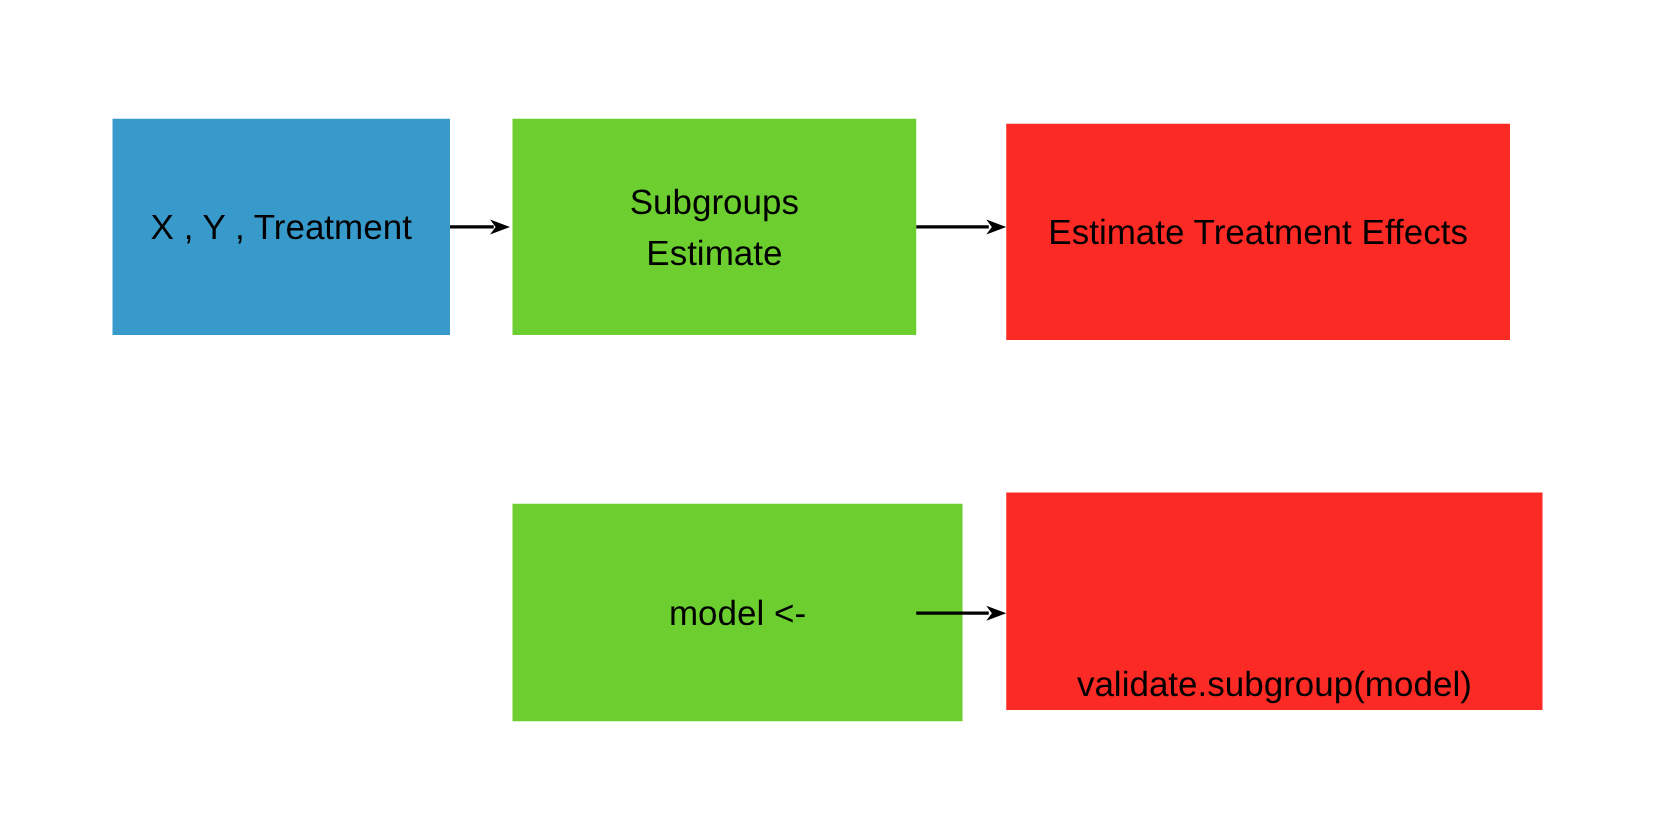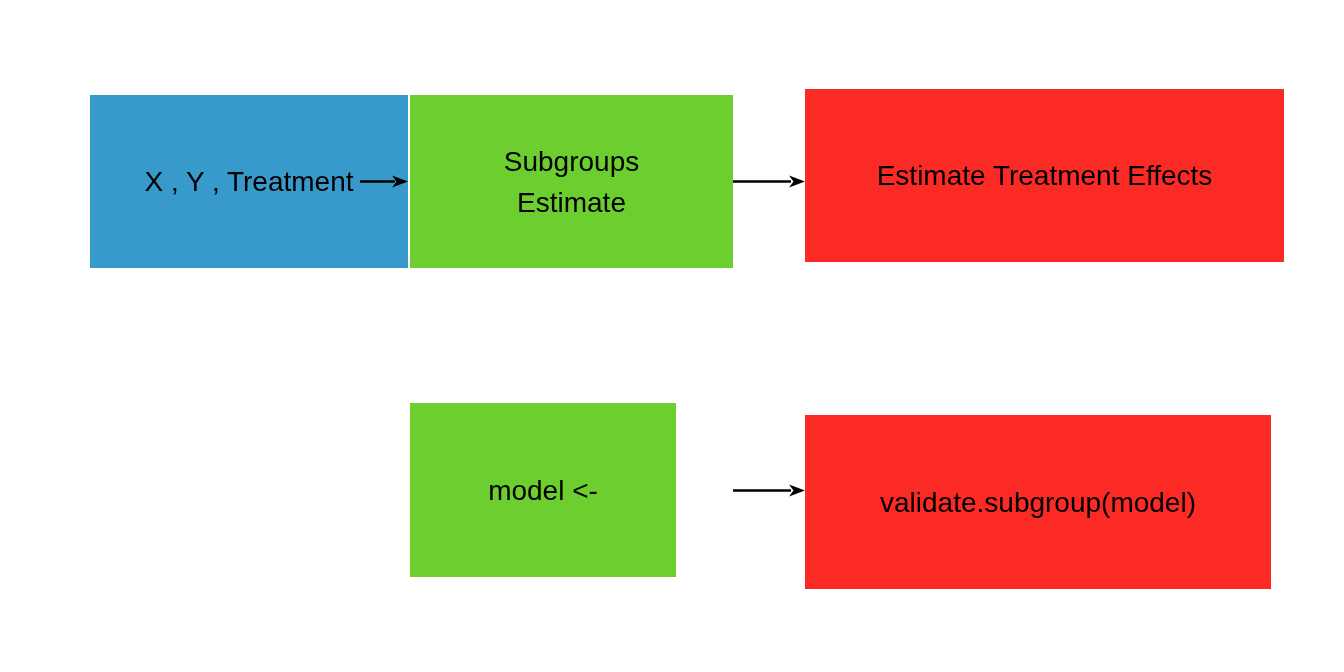--- a/index.html
+++ b/index.html
@@ -34,21 +34,21 @@
   .node-input   { background: #389ACB; }
   .node-process { background: #6CCE2F; }
   .node-output  { background: #FC2A25; }
   .edge { position: absolute; overflow: visible; }
 </style>
 </head>
 <body>
 
 <div class="canvas">
 
-  <div class="node node-input" style="left:90px; top:95px; width:318px; height:173px;">
+  <div class="node node-input" style="left:90px; top:95px; width:270px; height:173px;">
     <div class="node-label">
       <span class="line">X , Y , Treatment</span>
     </div>
   </div>
 
   <svg class="edge" style="left:358px; top:168px;" width="54" height="27" xmlns="http://www.w3.org/2000/svg">
     <line x1="2" y1="13.5" x2="37" y2="13.5" stroke="#000000" stroke-width="2.6"></line>
     <path d="M 50,13.5 L 34,19.5 L 38.5,13.5 L 34,7.5 Z" fill="#000000"></path>
   </svg>
 
@@ -57,36 +57,36 @@
       <span class="line">Subgroups</span>
       <span class="line">Estimate</span>
     </div>
   </div>
 
   <svg class="edge" style="left:731px; top:168px;" width="76" height="27" xmlns="http://www.w3.org/2000/svg">
     <line x1="2" y1="13.5" x2="60" y2="13.5" stroke="#000000" stroke-width="2.6"></line>
     <path d="M 74,13.5 L 58,19.5 L 62.5,13.5 L 58,7.5 Z" fill="#000000"></path>
   </svg>
 
-  <div class="node node-output" style="left:805px; top:89px; width:479px; height:173px;">
+  <div class="node node-output" style="left:805px; top:99px; width:403px; height:173px;">
     <div class="node-label">
       <span class="line">Estimate Treatment Effects</span>
     </div>
   </div>
 
-  <div class="node node-process" style="left:410px; top:403px; width:266px; height:174px;">
+  <div class="node node-process" style="left:410px; top:403px; width:360px; height:174px;">
     <div class="node-label">
       <span class="line">model &lt;-</span>
     </div>
   </div>
 
   <svg class="edge" style="left:731px; top:477px;" width="76" height="27" xmlns="http://www.w3.org/2000/svg">
     <line x1="2" y1="13.5" x2="60" y2="13.5" stroke="#000000" stroke-width="2.6"></line>
     <path d="M 74,13.5 L 58,19.5 L 62.5,13.5 L 58,7.5 Z" fill="#000000"></path>
   </svg>
 
-  <div class="node node-output" style="left:805px; top:415px; width:466px; height:174px;">
+  <div class="node node-output" style="left:805px; top:394px; width:429px; height:174px;align-items:flex-end;">
     <div class="node-label">
       <span class="line">validate.subgroup(model)</span>
     </div>
   </div>
 
 </div>
 
 </body></html>

